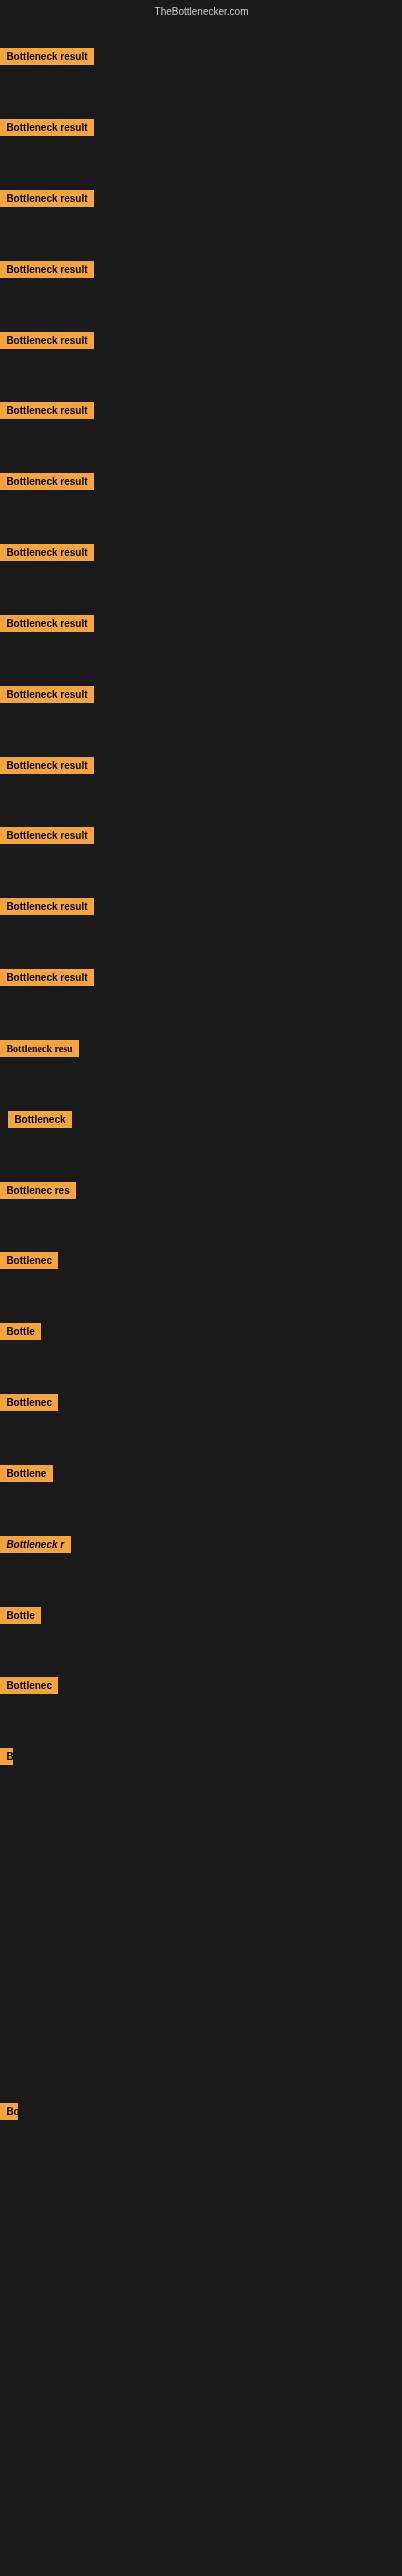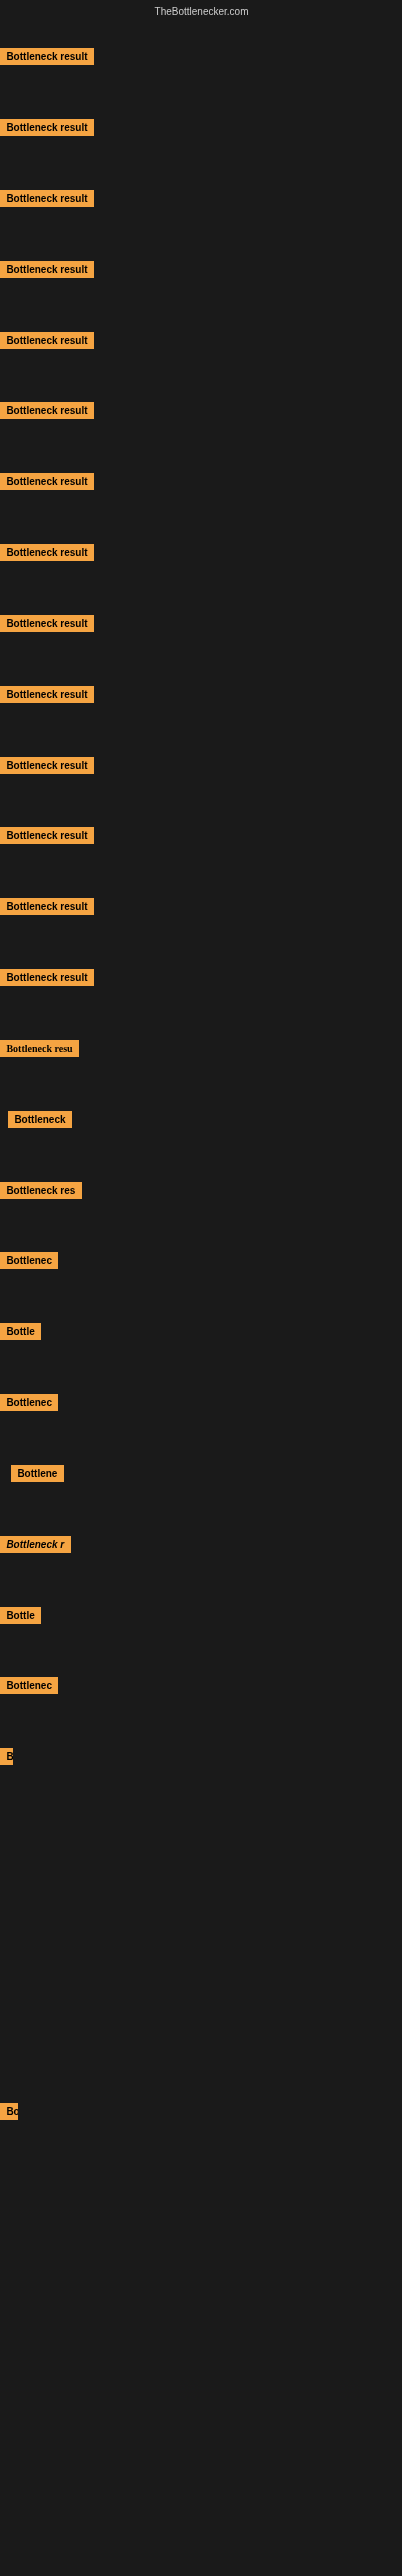--- a/index.html
+++ b/index.html
@@ -55,24 +55,24 @@
     <div class="bottleneck-item" style="top: 449px; left: 0px;"><span class="bottleneck-badge" style="max-width: 145px;">Bottleneck result</span></div>
     <div class="bottleneck-item" style="top: 520px; left: 0px;"><span class="bottleneck-badge" style="max-width: 148px;">Bottleneck result</span></div>
     <div class="bottleneck-item" style="top: 591px; left: 0px;"><span class="bottleneck-badge" style="max-width: 144px;">Bottleneck result</span></div>
     <div class="bottleneck-item" style="top: 662px; left: 0px;"><span class="bottleneck-badge" style="max-width: 141px;">Bottleneck result</span></div>
     <div class="bottleneck-item" style="top: 733px; left: 0px;"><span class="bottleneck-badge" style="max-width: 141px;">Bottleneck result</span></div>
     <div class="bottleneck-item" style="top: 803px; left: 0px;"><span class="bottleneck-badge" style="max-width: 135px;">Bottleneck result</span></div>
     <div class="bottleneck-item" style="top: 874px; left: 0px;"><span class="bottleneck-badge" style="max-width: 137px;">Bottleneck result</span></div>
     <div class="bottleneck-item" style="top: 945px; left: 0px;"><span class="bottleneck-badge" style="max-width: 133px;">Bottleneck result</span></div>
     <div class="bottleneck-item" style="top: 1016px; left: 0px;"><span class="bottleneck-badge" style="max-width: 113px; font-family: Liberation Serif, serif;">Bottleneck resu</span></div>
     <div class="bottleneck-item" style="top: 1087px; left: 0px; margin-left: 8px;"><span class="bottleneck-badge" style="max-width: 72px;">Bottleneck</span></div>
-    <div class="bottleneck-item" style="top: 1158px; left: 0px;"><span class="bottleneck-badge" style="max-width: 97px;">Bottleneck res</span></div>
+    <div class="bottleneck-item" style="top: 1158px; left: 0px;"><span class="bottleneck-badge" style="max-width: 97px;">Bottlenec res</span></div>
     <div class="bottleneck-item" style="top: 1228px; left: 0px;"><span class="bottleneck-badge" style="max-width: 64px;">Bottlenec</span></div>
     <div class="bottleneck-item" style="top: 1299px; left: 0px;"><span class="bottleneck-badge" style="max-width: 44px;">Bottle</span></div>
     <div class="bottleneck-item" style="top: 1370px; left: 0px;"><span class="bottleneck-badge" style="max-width: 64px;">Bottlenec</span></div>
-    <div class="bottleneck-item" style="top: 1441px; left: 0px; padding-left: 11px;"><span class="bottleneck-badge" style="max-width: 56px;">Bottlene</span></div>
+    <div class="bottleneck-item" style="top: 1441px; left: 0px;"><span class="bottleneck-badge" style="max-width: 56px;">Bottlene</span></div>
     <div class="bottleneck-item" style="top: 1512px; left: 0px;"><span class="bottleneck-badge" style="max-width: 81px; font-style: italic;">Bottleneck r</span></div>
     <div class="bottleneck-item" style="top: 1583px; left: 0px;"><span class="bottleneck-badge" style="max-width: 44px;">Bottle</span></div>
     <div class="bottleneck-item" style="top: 1653px; left: 0px;"><span class="bottleneck-badge" style="max-width: 64px;">Bottlenec</span></div>
     <div class="bottleneck-item" style="top: 1724px; left: 0px;"><span class="bottleneck-badge" style="max-width: 11.3px;">B</span></div>
     <div class="bottleneck-item" style="top: 2079px; left: 0px;"><span class="bottleneck-badge" style="max-width: 17.7px;">Bo</span></div>
   </div>
 
 
 </body></html>

